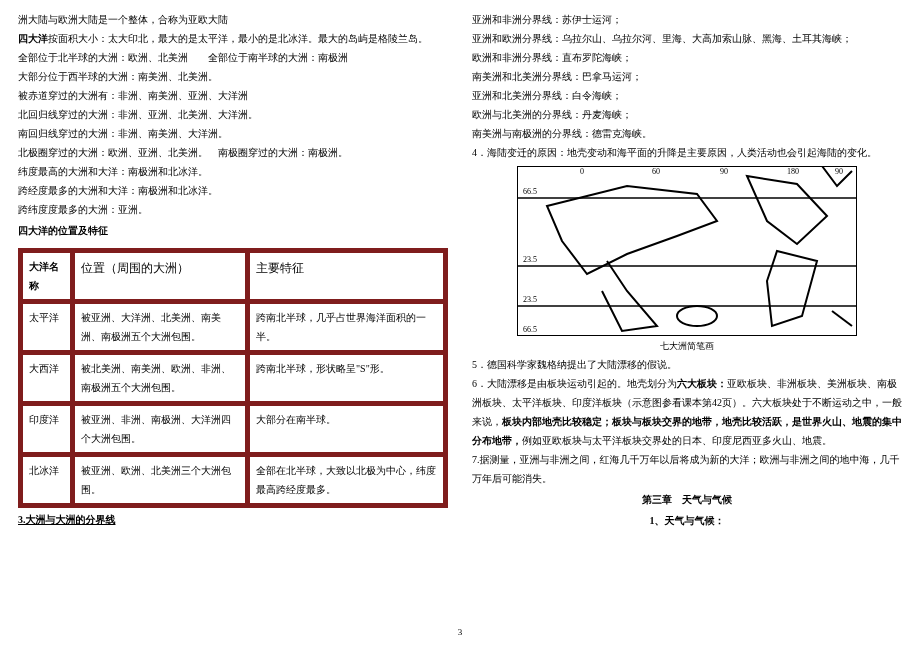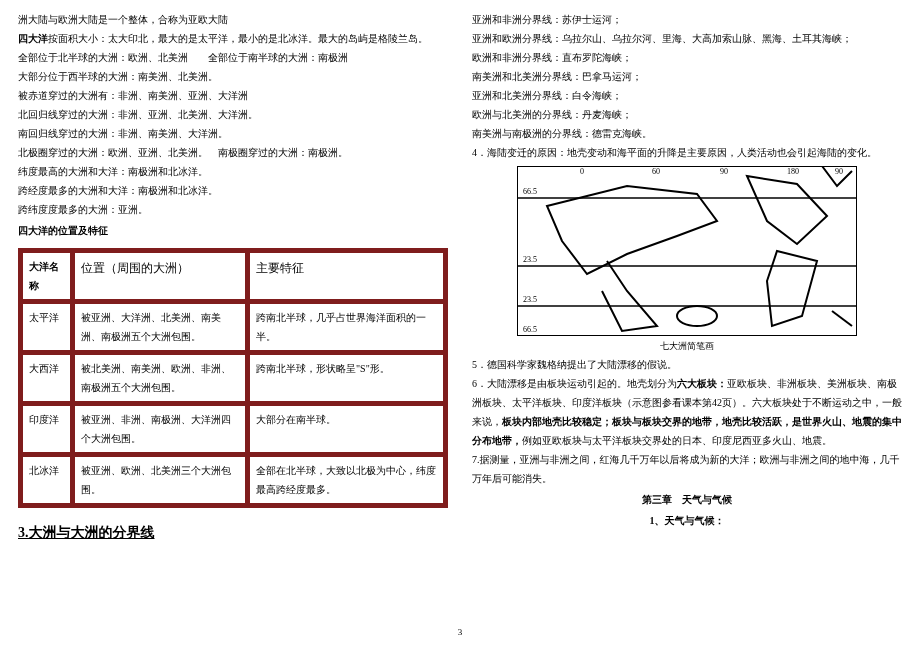--- a/index.html
+++ b/index.html
@@ -35,21 +35,21 @@
     }
     th, td {
       border: 5px solid #7f1d1d;
       padding: 4px 6px;
       text-align: left;
       vertical-align: top;
     }
     th.hdr { font-size: 12px; font-weight: normal; text-align: left; }
     td.name { width: 52px; }
     td.pos { width: 175px; }
-    .foot-line { font-size: 14px; margin-top: 12px; }
+    .foot-line { font-size: 10px; margin-top: 2px; }
     .map-box {
       margin: 4px auto 0;
       width: 340px;
     }
     .map-caption { text-align: center; font-size: 9px; margin-top: 2px; }
     .chapter-title { text-align: center; font-weight: bold; margin-top: 2px; }
     .sub-title { text-align: center; font-weight: bold; margin-top: 2px; }
     .pagenum {
       position: absolute;
       left: 50%;

